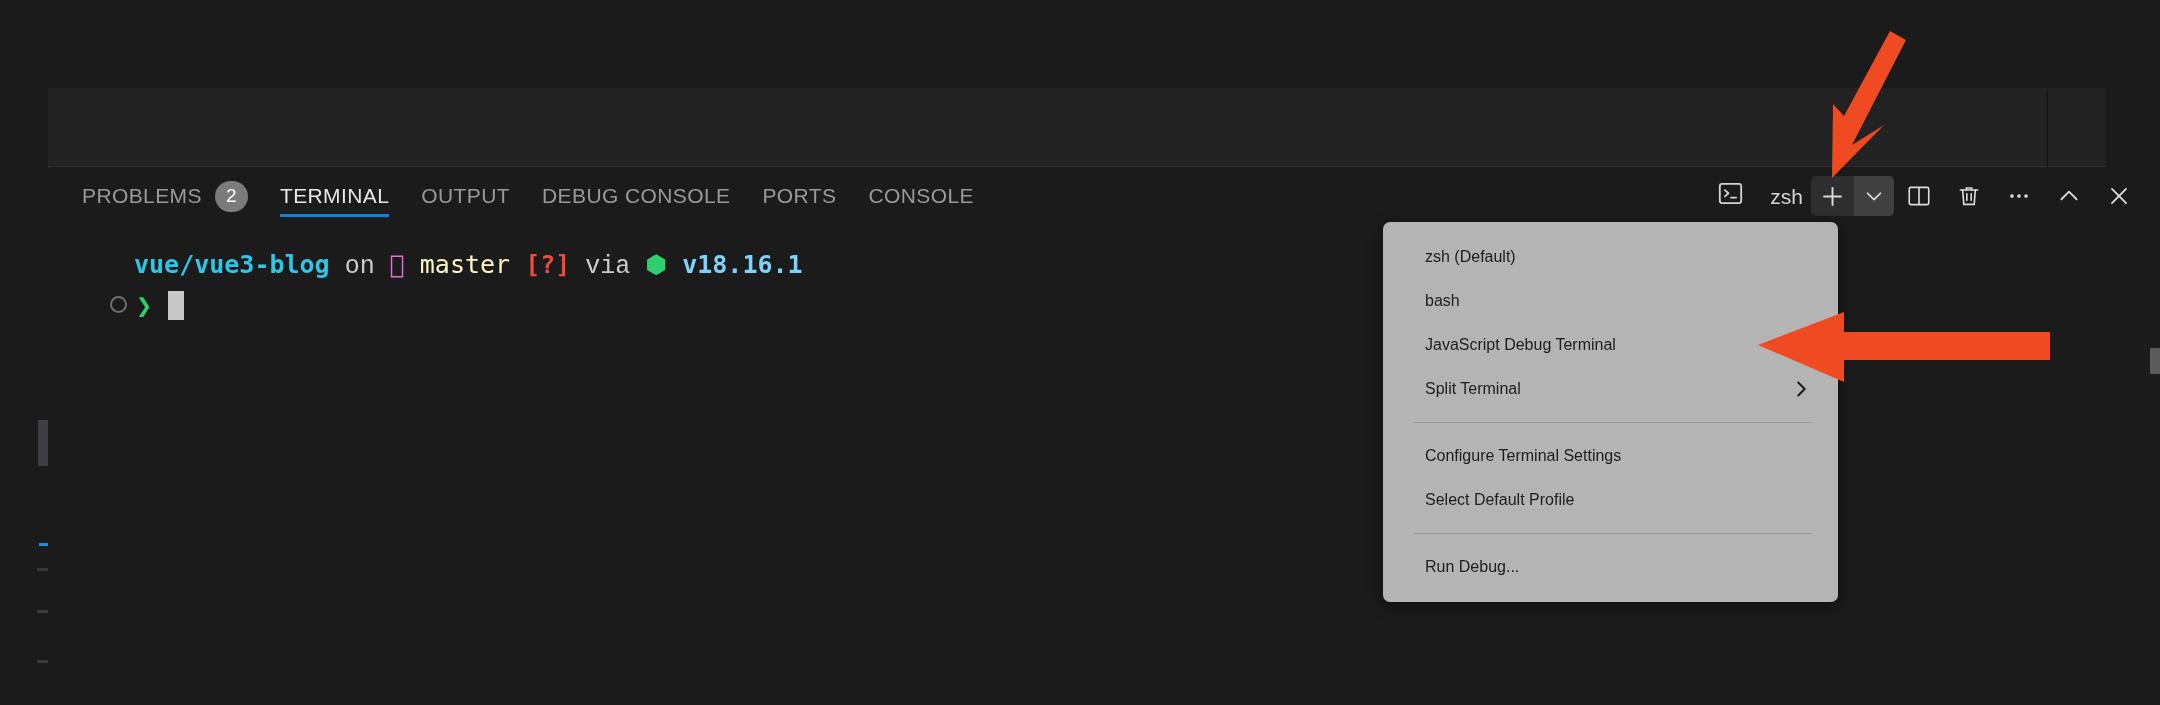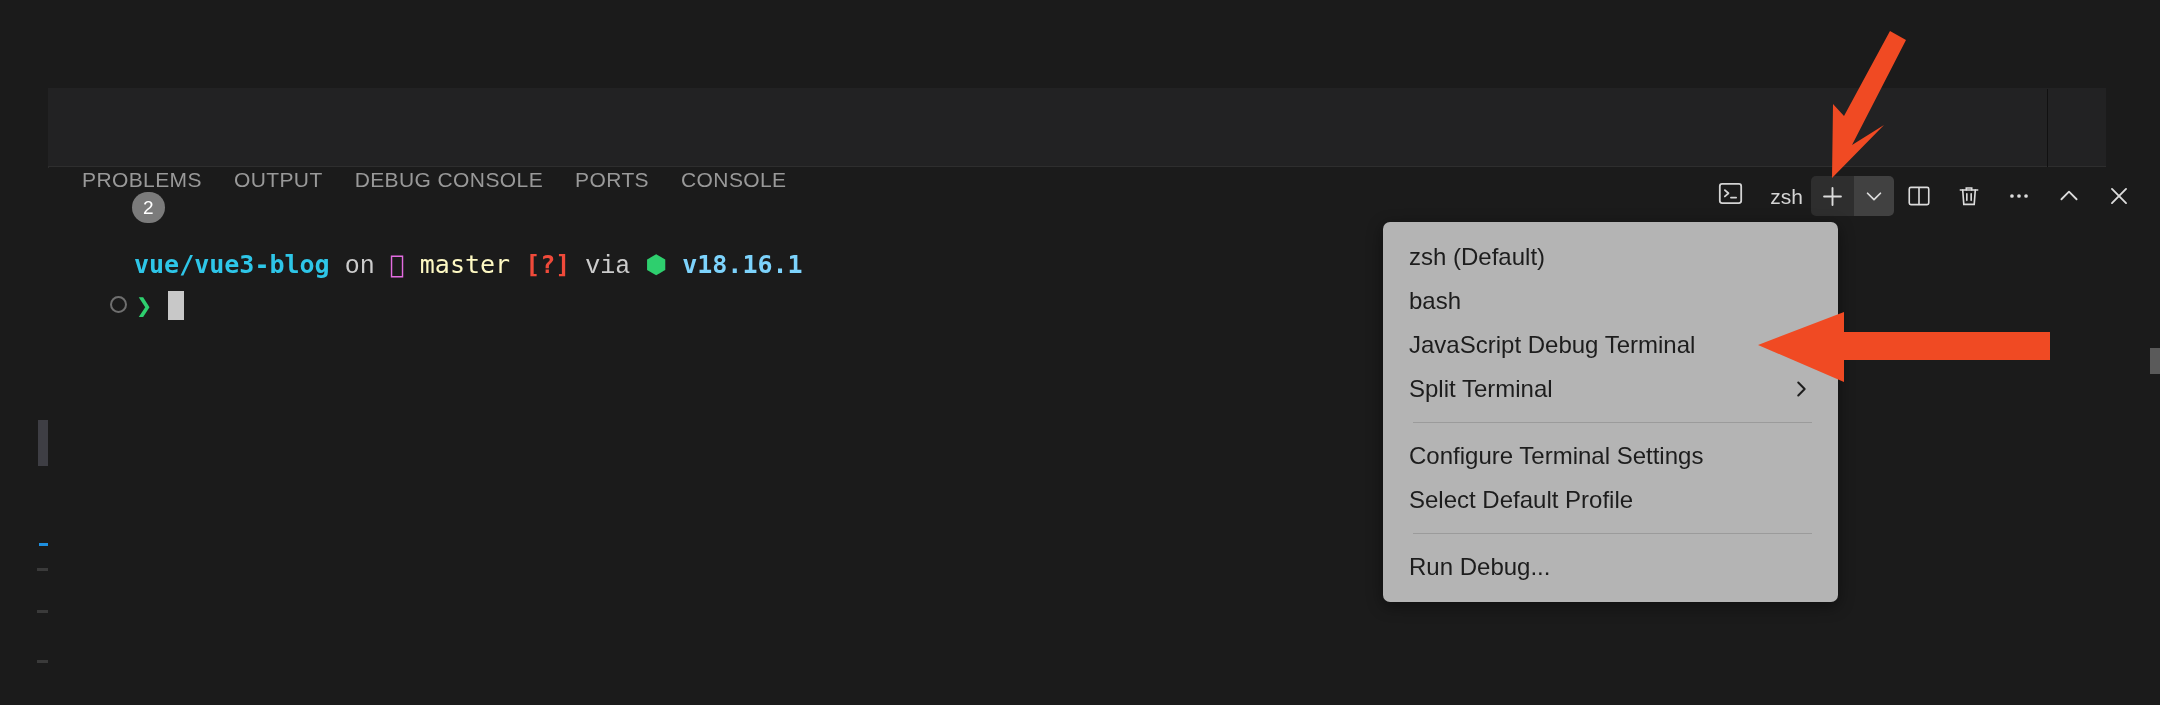--- a/index.html
+++ b/index.html
@@ -117,21 +117,20 @@
     position: relative;
     height: 56px;
     display: flex;
     align-items: center;
     padding: 0 16px;
     color: #999999;
     font-size: 21px;
     letter-spacing: 0.4px;
     cursor: pointer;
     white-space: nowrap;
-    flex-direction: column;
   }
   .tab.active { color: #e7e7e7; }
   .tab.active::after {
     content: "";
     position: absolute;
     left: 16px;
     right: 16px;
     bottom: 7px;
     height: 3px;
     background: #0a84d8;
@@ -273,23 +272,23 @@
     padding: 13px 0 13px 0;
     box-sizing: border-box;
     box-shadow: 0 4px 16px rgba(0,0,0,0.45);
     z-index: 20;
   }
   .menu-item {
     position: relative;
     display: flex;
     align-items: center;
     height: 44px;
-    padding: 0 26px 0 26px;
+    padding: 0 26px 0 42px;
     color: #1d1d1d;
-    font-size: 24px;
+    font-size: 16px;
     cursor: pointer;
     white-space: nowrap;
   }
   .menu-item .submenu-chevron {
     margin-left: auto;
     color: #1d1d1d;
     display: flex;
     align-items: center;
   }
   .menu-sep {
@@ -325,20 +324,23 @@
 
   <div class="panel">
 
     <div class="panel-header">
 
       <div class="tabs">
         <div class="tab">
           <span>PROBLEMS</span>
           <span class="badge">2</span>
         </div>
+        <div class="tab active">
+          <span>TERMINAL</span>
+        </div>
         <div class="tab">
           <span>OUTPUT</span>
         </div>
         <div class="tab">
           <span>DEBUG CONSOLE</span>
         </div>
         <div class="tab">
           <span>PORTS</span>
         </div>
         <div class="tab">

